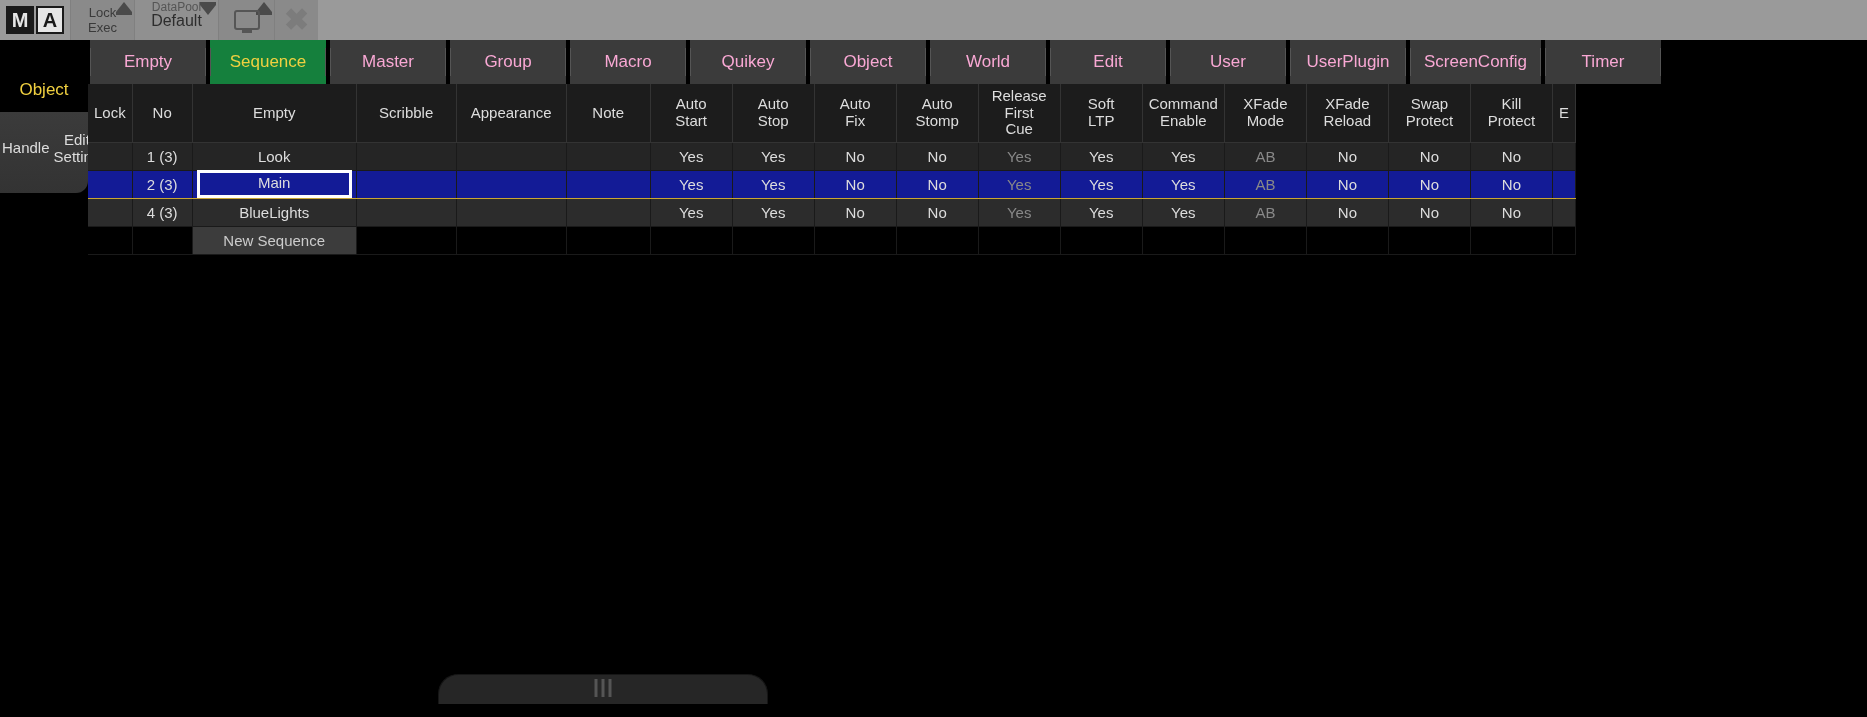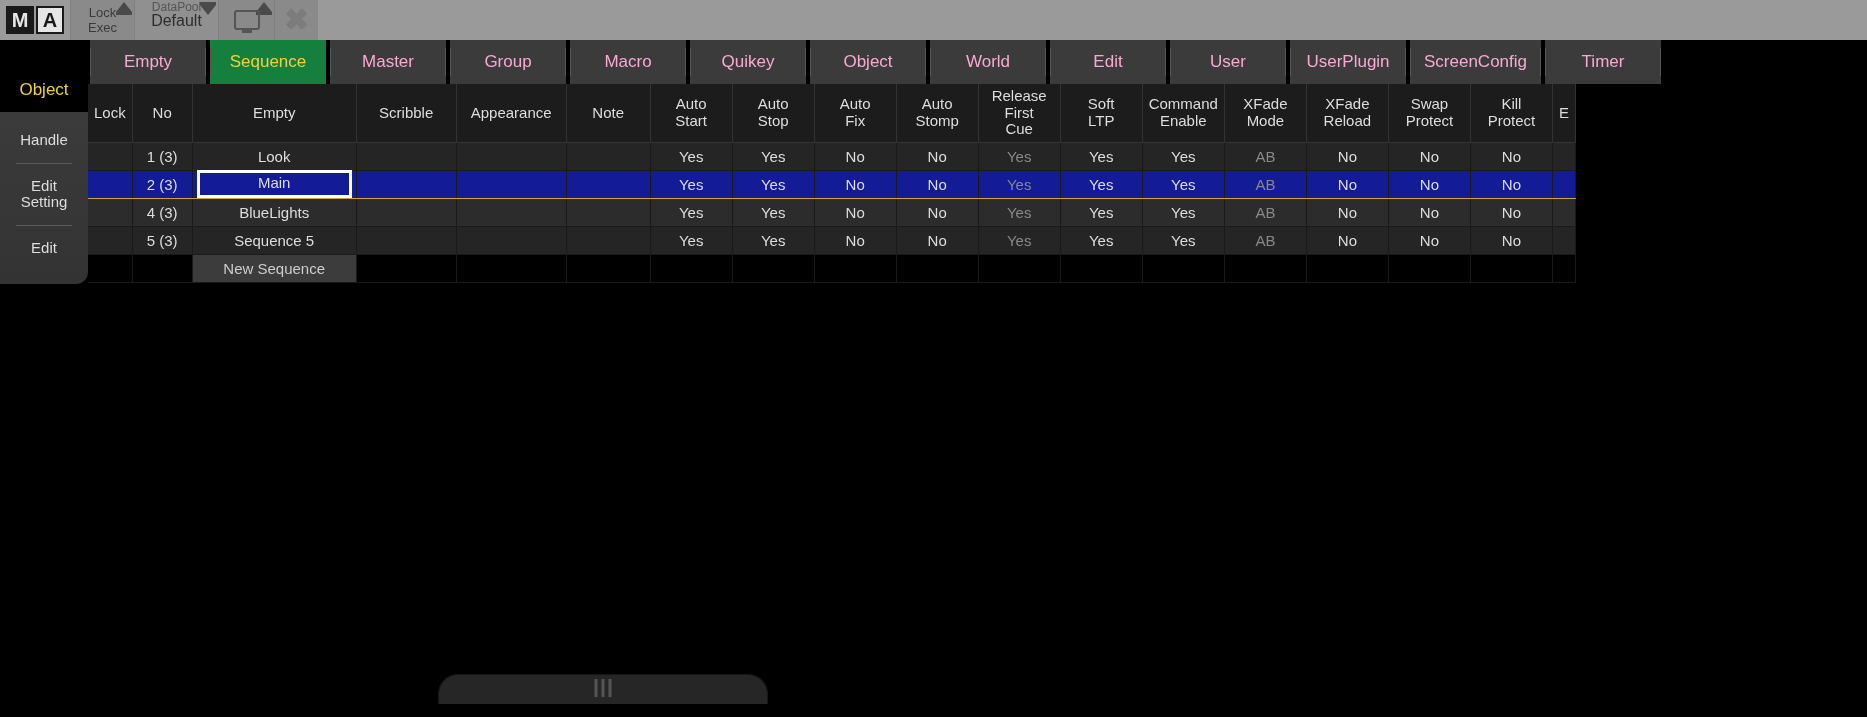--- a/index.html
+++ b/index.html
@@ -111,21 +111,21 @@
     justify-content: center;
     font-size: 17px;
     color: #f0d040;
     margin-top: 28px;
   }
   .sidebar-panel {
     background: linear-gradient(#3b3b3b, #333);
     border-radius: 0 0 12px 0;
     padding: 6px 0 14px 0;
     display: flex;
-    flex-direction: column;
+    flex-direction: row;
     align-items: center;
   }
   .sidebar-item {
     width: 100%;
     text-align: center;
     font-size: 15px;
     color: #ddd;
     padding: 14px 2px;
     line-height: 1.1;
   }
@@ -421,40 +421,20 @@
               <td class="dimmed">Yes</td>
               <td>Yes</td>
               <td>Yes</td>
               <td class="dimmed">AB</td>
               <td>No</td>
               <td>No</td>
               <td>No</td>
               <td></td>
             </tr>
             <tr>
-              <td></td>
-              <td class="no-cell">5 (3)</td>
-              <td class="name-cell">Sequence 5</td>
-              <td></td>
-              <td></td>
-              <td></td>
-              <td>Yes</td>
-              <td>Yes</td>
-              <td>No</td>
-              <td>No</td>
-              <td class="dimmed">Yes</td>
-              <td>Yes</td>
-              <td>Yes</td>
-              <td class="dimmed">AB</td>
-              <td>No</td>
-              <td>No</td>
-              <td>No</td>
-              <td></td>
-            </tr>
-            <tr>
               <td style="background: rgb(0, 0, 0);"></td>
               <td style="background: rgb(0, 0, 0);"></td>
               <td class="name-cell new-seq" style="">New Sequence</td>
               <td style="background: rgb(0, 0, 0);"></td>
               <td style="background: rgb(0, 0, 0);"></td>
               <td style="background: rgb(0, 0, 0);"></td>
               <td style="background: rgb(0, 0, 0);"></td>
               <td style="background: rgb(0, 0, 0);"></td>
               <td style="background: rgb(0, 0, 0);"></td>
               <td style="background: rgb(0, 0, 0);"></td>

